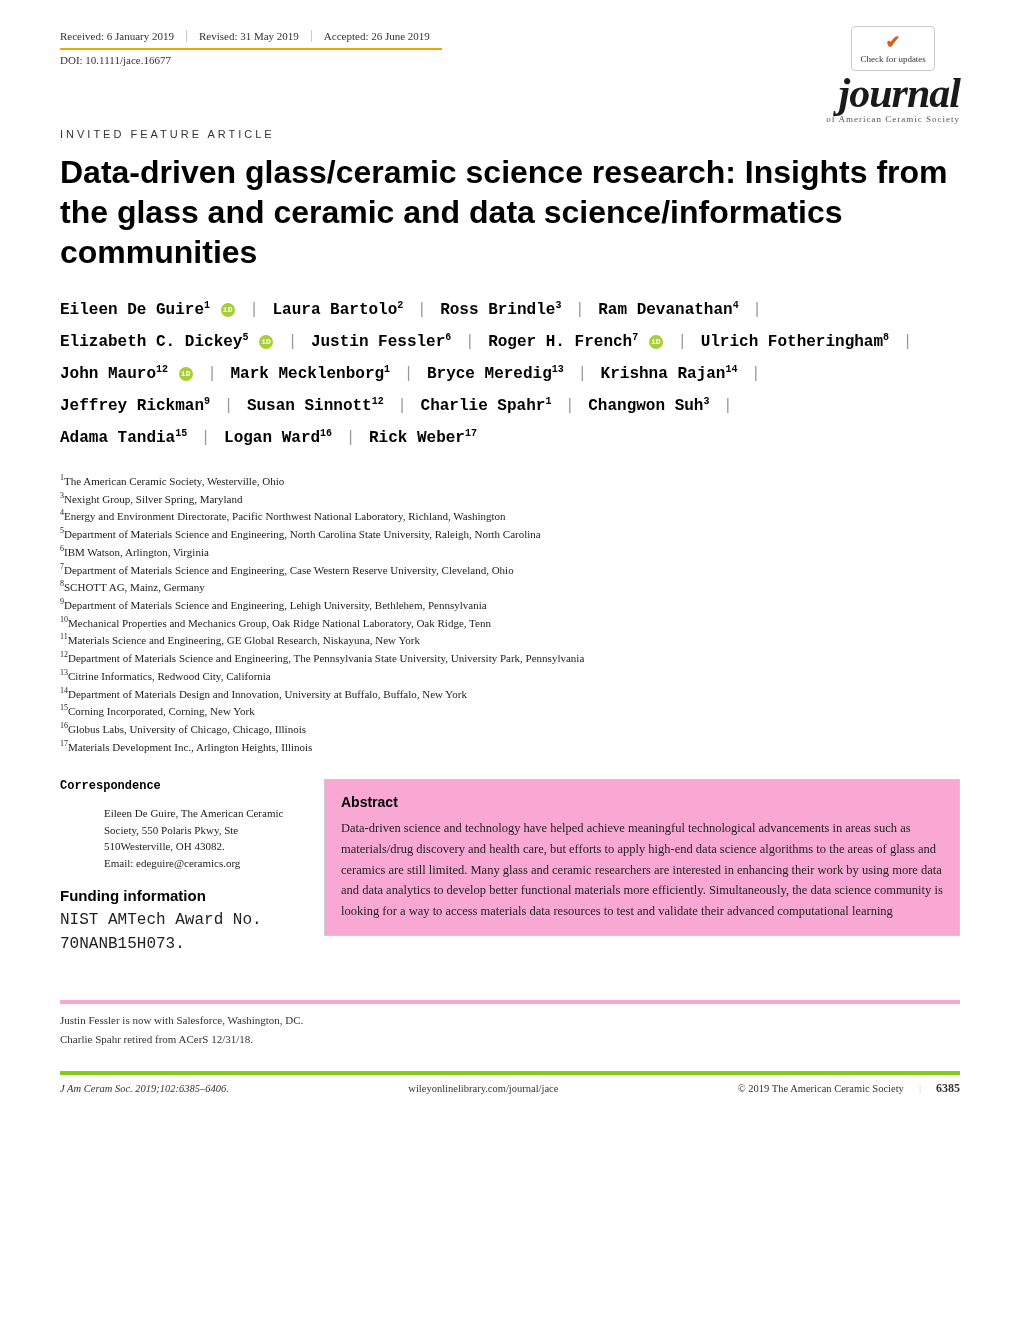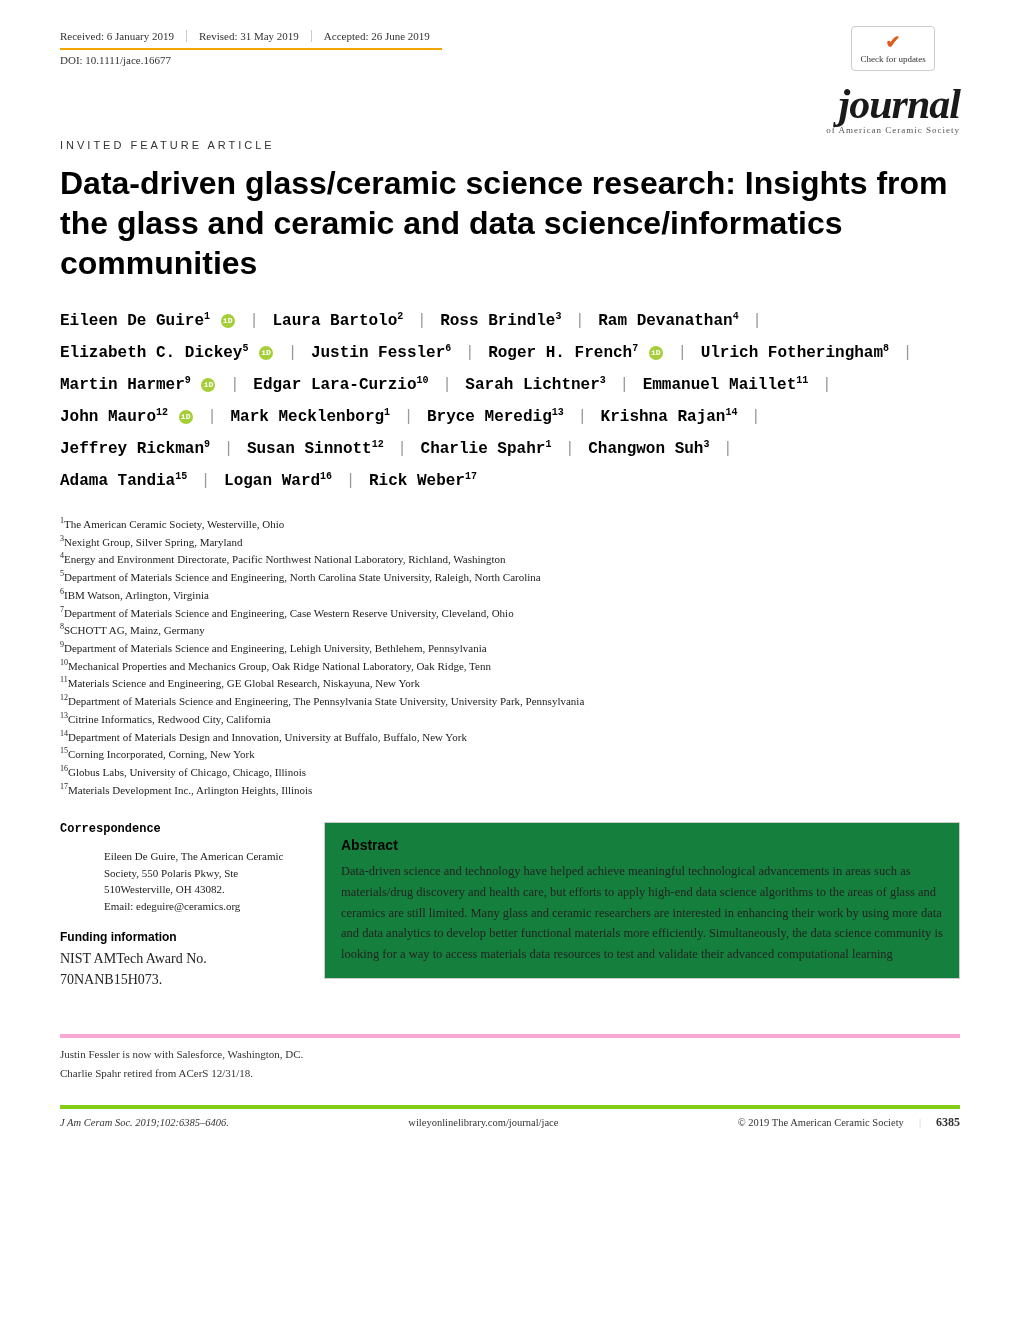--- a/index.html
+++ b/index.html
@@ -164,34 +164,35 @@
     .correspondence-block p {
       font-size: 11px;
       line-height: 1.5;
       color: #222;
       margin-left: 44px;
     }
     .funding-block {
       margin-bottom: 16px;
     }
     .funding-block h4 {
-      font-size: 12px;
+      font-size: 15px;
       font-weight: bold;
       font-family: Arial, sans-serif;
       margin-bottom: 4px;
     }
     .funding-block p {
-      font-size: 14px;
+      font-size: 16px;
       line-height: 1.5;
       color: #222;
+      font-family: Liberation Mono, monospace;
     }
     .abstract-block {
       border: 1px solid #ccc;
       padding: 14px 16px;
-      background: #15803d;
+      background: #f9a8d4;
     }
     .abstract-block h4 {
       font-size: 14px;
       font-weight: bold;
       font-family: Arial, sans-serif;
       margin-bottom: 8px;
     }
     .abstract-block p {
       font-size: 12.5px;
       line-height: 1.65;
@@ -251,21 +252,21 @@
           <span class="accepted-block">Accepted: 26 June 2019</span>
         </div>
       </div>
       <div class="doi-line">DOI: 10.1111/jace.16677</div>
     </div>
     <div style="display:flex; flex-direction:column; align-items:center; margin-top:-4px;">
       <div class="check-updates-badge">
         <span class="badge-icon">✔</span>
         <span>Check for updates</span>
       </div>
-      <div style="margin-top:12px; text-align:right;">
+      <div style="margin-top:1px; text-align:right;">
         <div class="journal-logo-text">journal</div>
         <div class="journal-logo-sub">of American Ceramic Society</div>
       </div>
     </div>
   </div>
 
   <div class="section-label">INVITED FEATURE ARTICLE</div>
 
   <div class="paper-title">Data-driven glass/ceramic science research: Insights from the glass and ceramic and data science/informatics communities</div>
 
@@ -284,31 +285,20 @@
     <div class="authors-line">
       <span>Elizabeth C. Dickey</span><sup>5</sup>
       <span class="orcid-icon">iD</span>
       <span class="separator">|</span>
       <span>Justin Fessler</span><sup>6</sup>
       <span class="separator">|</span>
       <span>Roger H. French</span><sup>7</sup>
       <span class="orcid-icon">iD</span>
       <span class="separator">|</span>
       <span>Ulrich Fotheringham</span><sup>8</sup>
-      <span class="separator">|</span>
-    </div>
-    <div class="authors-line">
-      <span>Martin Harmer</span><sup>9</sup>
-      <span class="orcid-icon">iD</span>
-      <span class="separator">|</span>
-      <span>Edgar Lara-Curzio</span><sup>10</sup>
-      <span class="separator">|</span>
-      <span>Sarah Lichtner</span><sup>3</sup>
-      <span class="separator">|</span>
-      <span>Emmanuel Maillet</span><sup>11</sup>
       <span class="separator">|</span>
     </div>
     <div class="authors-line">
       <span>John Mauro</span><sup>12</sup>
       <span class="orcid-icon">iD</span>
       <span class="separator">|</span>
       <span>Mark Mecklenborg</span><sup>1</sup>
       <span class="separator">|</span>
       <span>Bryce Meredig</span><sup>13</sup>
       <span class="separator">|</span>

